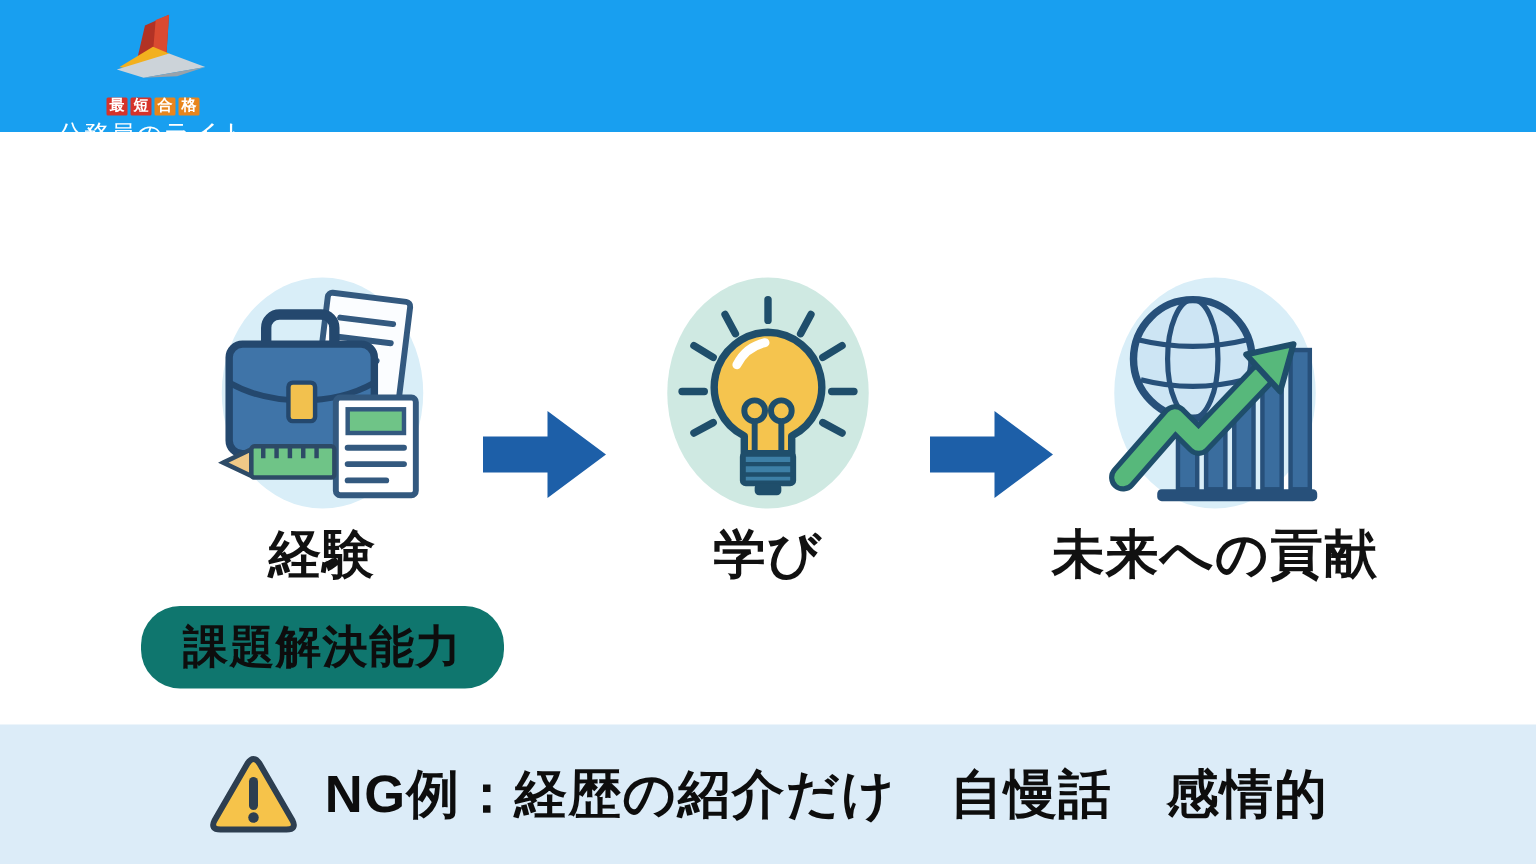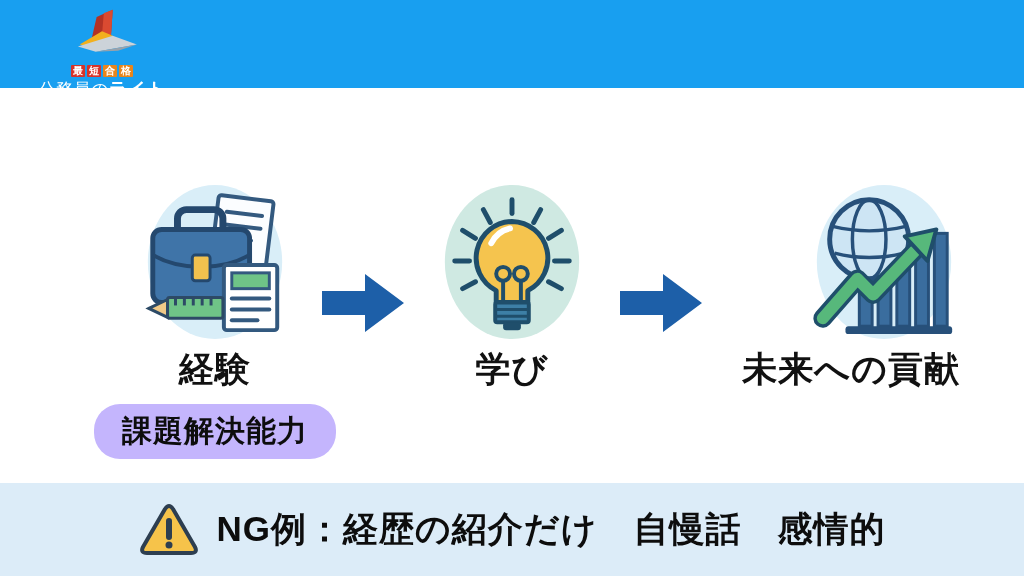--- a/index.html
+++ b/index.html
@@ -28,37 +28,37 @@
   .badge{
     display:inline-block;color:#fff;font-size:10px;font-weight:bold;
     padding:1px 2px;margin:0 1px;border-radius:1px;
   }
   .badge-red{background:#d6332a;}
   .badge-orange{background:#e8851c;}
   .logo-brand{
     margin-top:3px;color:#ffffff;font-size:17px;letter-spacing:.5px;
     white-space:nowrap;
   }
-  .logo-brand .bold{font-weight:bold;font-size:18px;}
+  .logo-brand .bold{font-weight:normal;font-size:18px;}
   
   .main{position:absolute;left:0;top:108px;width:848px;height:371px;background:#ffffff;}
   .step{
     position:absolute;top:74px;width:300px;
     display:flex;flex-direction:column;align-items:center;
   }
   .step-1{left:65px;}  
   .step-2{left:362px;} 
-  .step-3{left:660px;align-items:flex-end;} 
+  .step-3{left:660px;} 
   .icon-wrap{width:152px;height:160px;}
   .step-label{
     margin-top:4px;font-size:35px;font-weight:bold;color:#111;
     white-space:nowrap;letter-spacing:1px;
   }
   .step-tag{
-    margin-top:11px;background:#c4b5fd;border-radius:26px;
+    margin-top:11px;background:#0f766e;border-radius:26px;
     padding:7px 28px;font-size:30px;font-weight:bold;color:#0d0d0d;
     white-space:nowrap;min-width:100px;text-align:center;letter-spacing:1px;
   }
   .flow-arrow{position:absolute;top:166px;width:82px;height:58px;}
   .arrow-1{left:322px;}
   .arrow-2{left:620px;}
   
   .footer{
     position:absolute;left:0;bottom:0;width:1024px;height:93px;
     background:#dcecf8;

